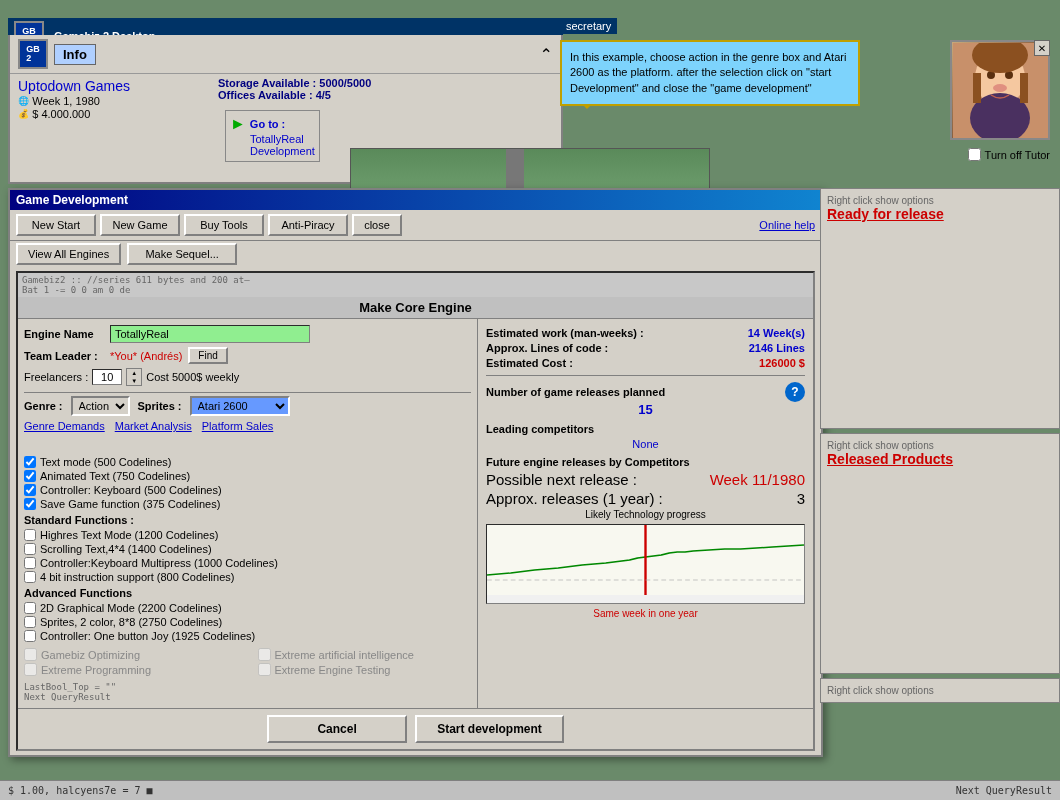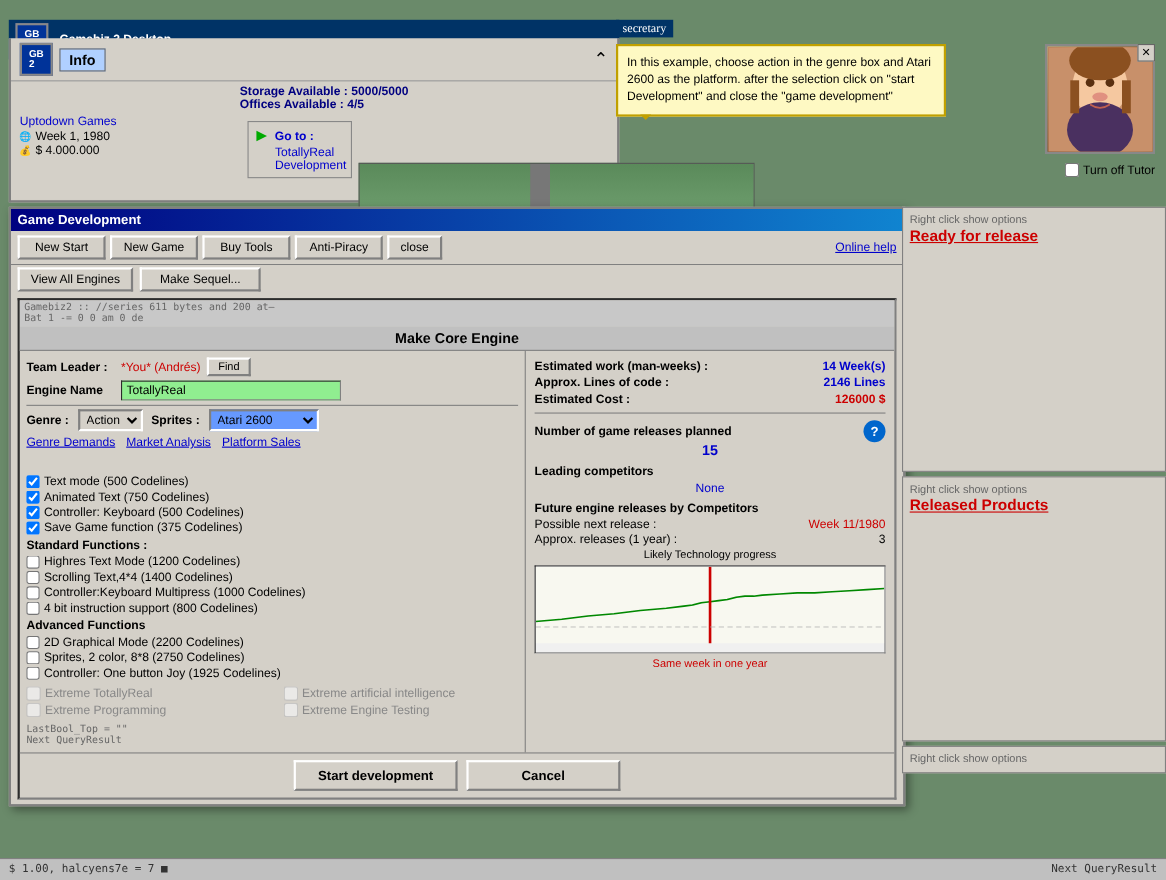--- a/index.html
+++ b/index.html
@@ -84,28 +84,27 @@
       top: 18px; left: 560px;
       width: 490px;
     }
 
     .secretary-label {
       color: white;
       font-size: 11px;
       padding: 2px 6px;
       background: #003366;
       display: inline-block;
-      font-family: Liberation Serif, serif;
     }
 
     .tooltip-box {
       position: absolute;
       top: 22px; left: 0px;
       width: 300px;
-      background: #fef9c3;
+      background: #7dd3fc;
       border: 2px solid #c0a000;
       padding: 8px;
       font-size: 11px;
       line-height: 1.4;
       z-index: 10;
     }
 
     .tooltip-box::after {
       content: '';
       position: absolute;
@@ -455,21 +454,21 @@
 
     .future-section {
       font-size: 11px;
       font-weight: bold;
       margin-bottom: 3px;
     }
 
     .future-row {
       display: flex;
       justify-content: space-between;
-      font-size: 11px;
+      font-size: 15px;
       margin-bottom: 2px;
     }
 
     .future-value-red {
       color: #cc0000;
     }
 
     .chart-area {
       background: #f0f0f0;
       border: 1px inset #808080;
@@ -587,21 +586,21 @@
       </div>
       <div>
         <span>Offices Available :</span>
         <strong>4/5</strong>
       </div>
     </div>
   </div>
 
   <div style="display:flex; padding:4px 8px; font-size:11px;">
     <div style="display:flex; flex-direction:column; gap:1px;">
-      <span style="color:#0000cc; font-size:11px; cursor:pointer;margin-top:27px;">Uptodown Games</span>
+      <span style="color:#0000cc; font-size:14px; cursor:pointer;">Uptodown Games</span>
       <span style="display:flex; align-items:center; gap:3px;">
         <span style="font-size:9px;">🌐</span>
         <span>Week 1, 1980</span>
       </span>
       <span style="display:flex; align-items:center; gap:3px;">
         <span style="font-size:9px;">💰</span>
         <span>$ 4.000.000</span>
       </span>
     </div>
 
@@ -686,30 +685,39 @@
 
     <div class="make-core-header">
       <span>Make Core Engine</span>
     </div>
 
     <div class="make-core-body">
 
       <div class="left-panel">
 
         <div class="field-row">
+          <span class="field-label">Engine Name</span>
+          <input type="text" class="engine-name-input" value="TotallyReal" style="">
+        </div>
+
+        <div class="field-row">
           <span class="field-label">Team Leader :</span>
           <span class="team-leader-value">*You* (Andrés)</span>
           <button class="find-btn">Find</button>
         </div>
 
-        <div class="field-row">
-          <span class="field-label">Engine Name</span>
-          <input type="text" class="engine-name-input" value="TotallyReal" style="">
-        </div>
-
+        <div class="freelancers-row">
+          <span>Freelancers :</span>
+          <input type="text" class="num-input" value="10" style="">
+          <div class="spin-btns">
+            <button class="spin-btn">▲</button>
+            <button class="spin-btn">▼</button>
+          </div>
+          <span>Cost 5000$ weekly</span>
+        </div>
 
         <hr class="divider">
 
         <div class="genre-platform-row">
           <span class="genre-label">Genre :</span>
           <select class="genre-select">
             <option>Action</option>
           </select>
           <span class="platform-label">Sprites :</span>
           <select class="platform-select">
@@ -775,21 +783,21 @@
           <div class="checkbox-row">
             <input type="checkbox" style="">
             <span>Controller: One button Joy (1925 Codelines)</span>
           </div>
         </div>
 
         <div class="extreme-section">
           <div class="extreme-col">
             <div class="extreme-item">
               <input type="checkbox" disabled="" style="">
-              <span>Extreme TotallyReal</span>
+              <span>Gamebiz Optimizing</span>
             </div>
             <div class="extreme-item">
               <input type="checkbox" disabled="" style="">
               <span>Extreme Programming</span>
             </div>
           </div>
           <div class="extreme-col">
             <div class="extreme-item">
               <input type="checkbox" disabled="" style="">
               <span>Extreme artificial intelligence</span>
@@ -853,22 +861,22 @@
             <line x1="100" y1="0" x2="100" y2="70" stroke="#cc0000" stroke-width="1.5"></line>
 
             <line x1="0" y1="55" x2="200" y2="55" stroke="#aaaaaa" stroke-width="0.5" stroke-dasharray="3,2"></line>
           </svg>
         </div>
         <div class="chart-label-red">Same week in one year</div>
       </div>
     </div>
 
     <div class="bottom-buttons">
+      <button class="action-btn">Cancel</button>
       <button class="action-btn">Start development</button>
-      <button class="action-btn">Cancel</button>
     </div>
   </div>
 </div>
 
 <div style="position:absolute; top:188px; left:820px; width:240px; height:612px;">
 
   <div style="background:#d4d0c8; border:1px solid #808080; margin-bottom:4px; padding:6px;">
     <div style="font-size:10px; color:#666;">Right click show options</div>
     <div style="font-size:14px; font-weight:bold; color:#cc0000; text-decoration:underline; cursor:pointer;">Ready for release</div>
     <div style="height:200px;"></div>

